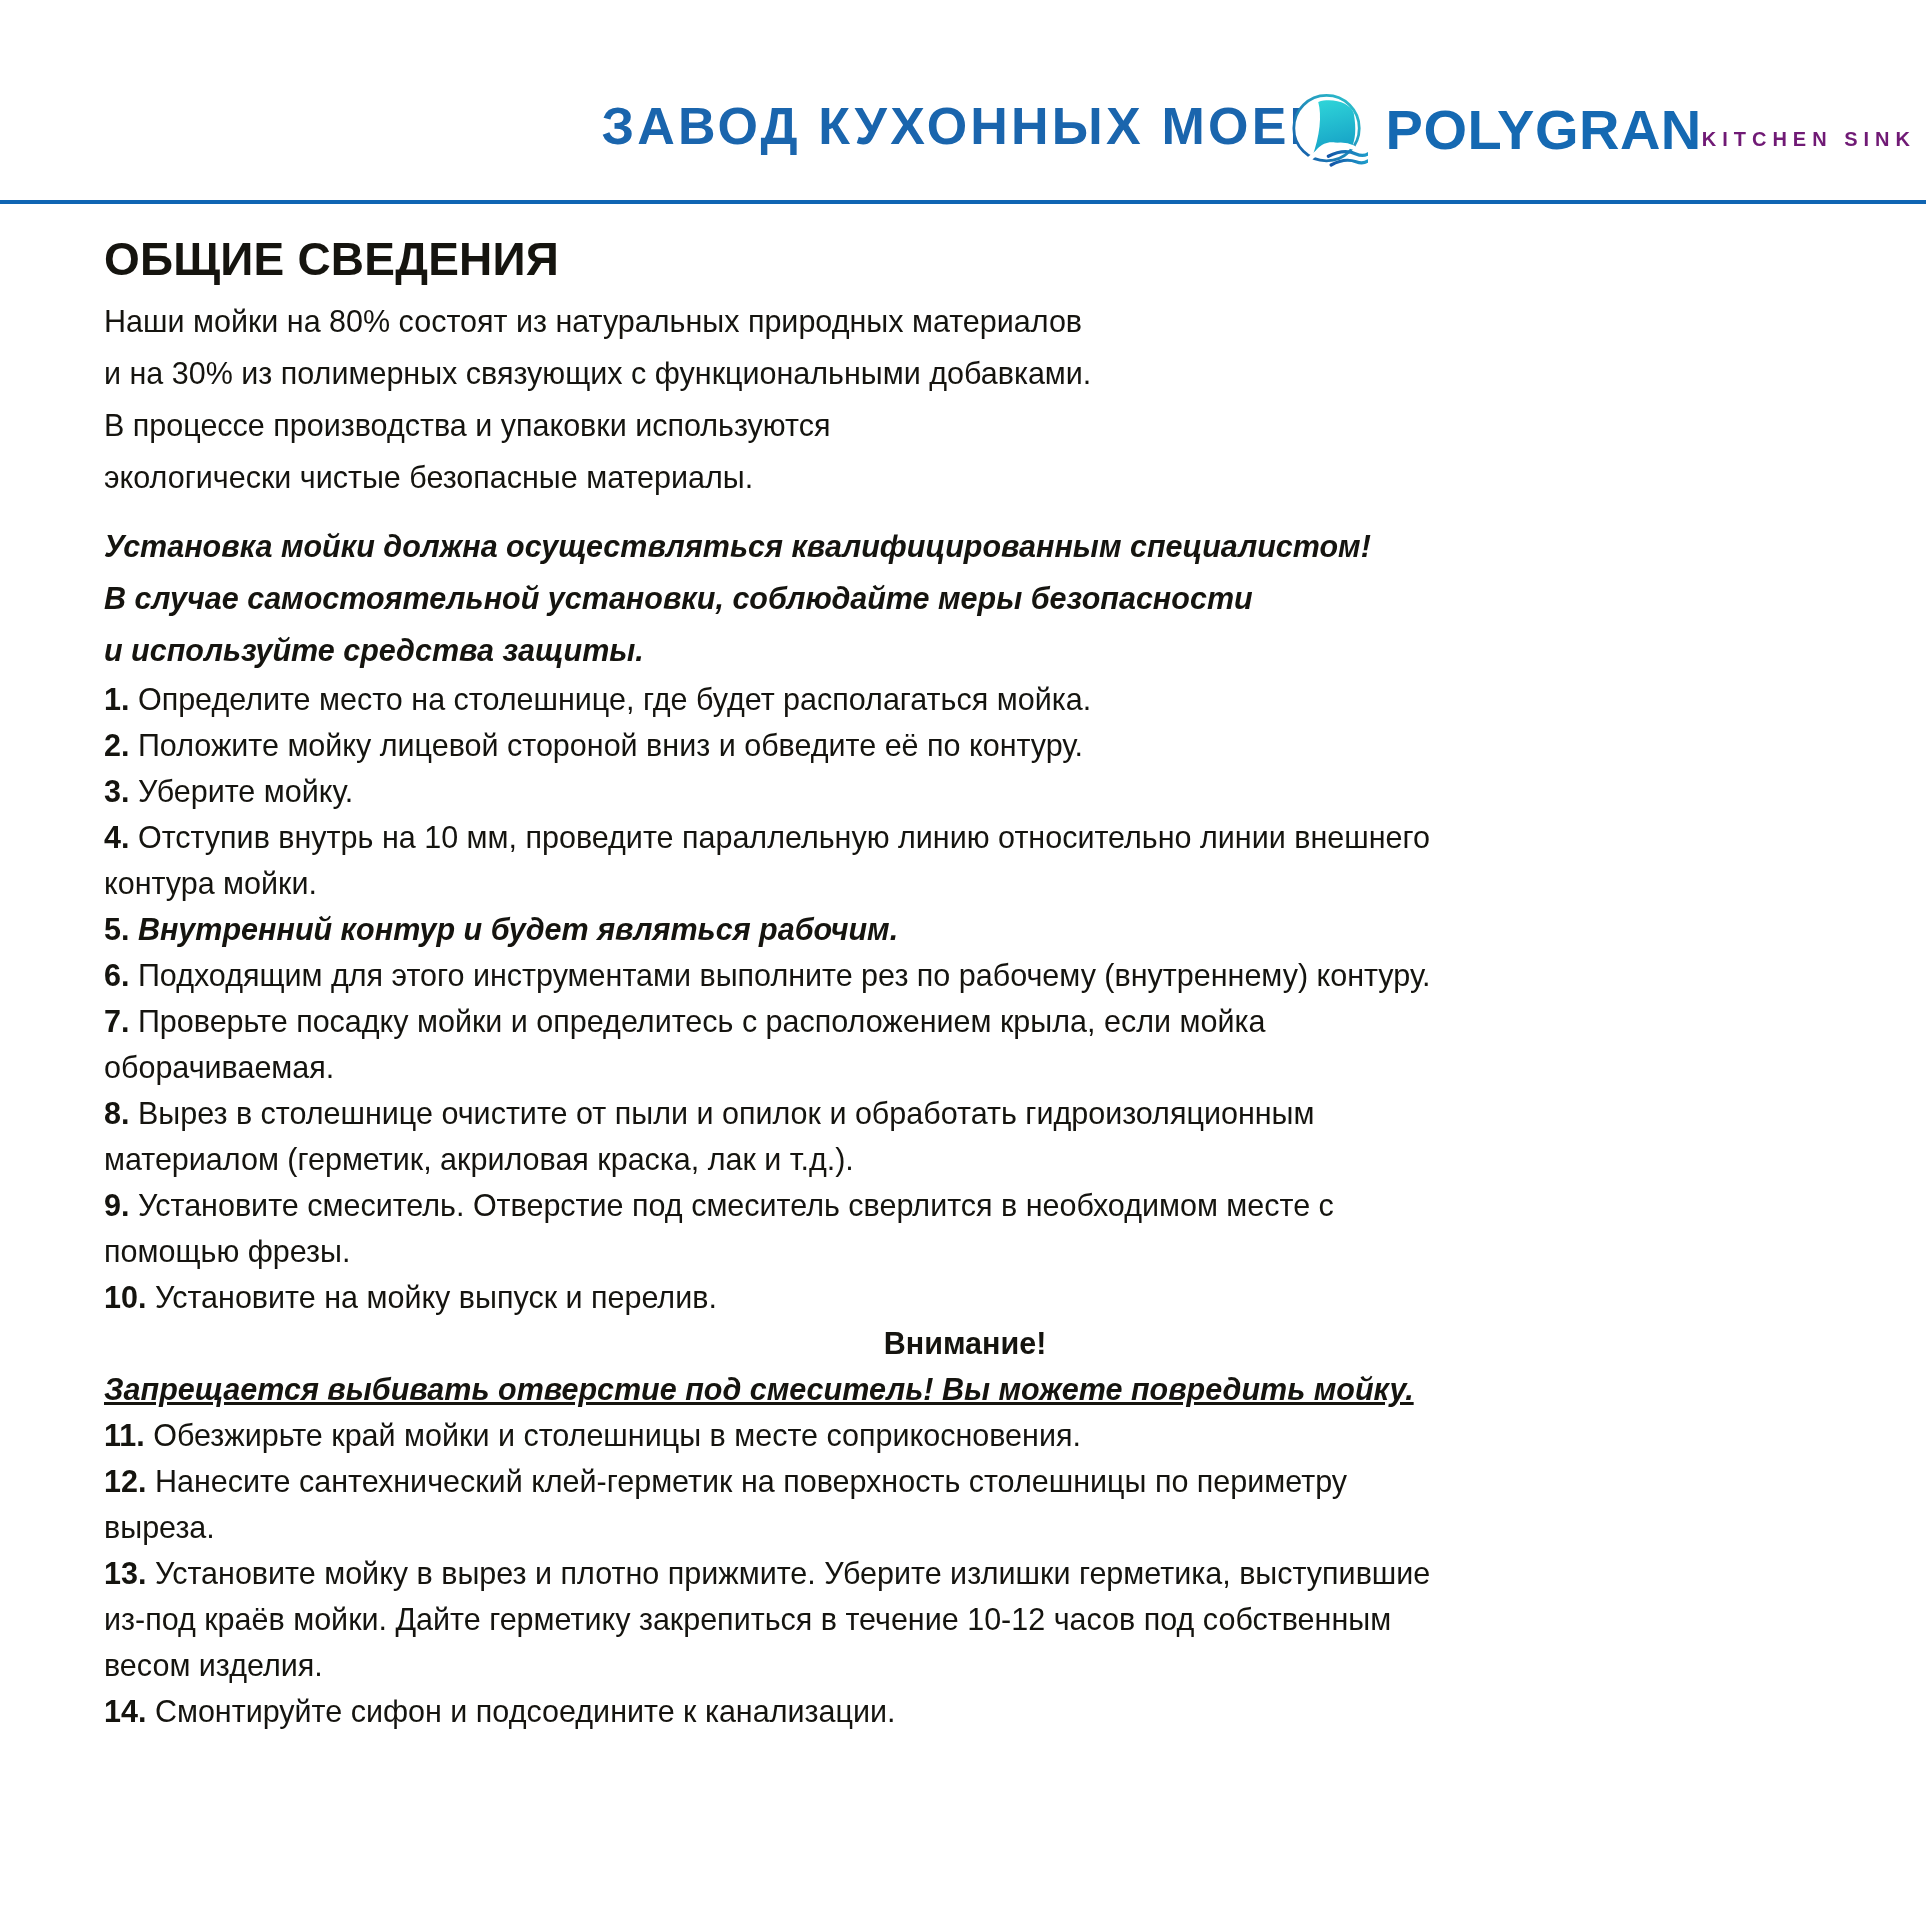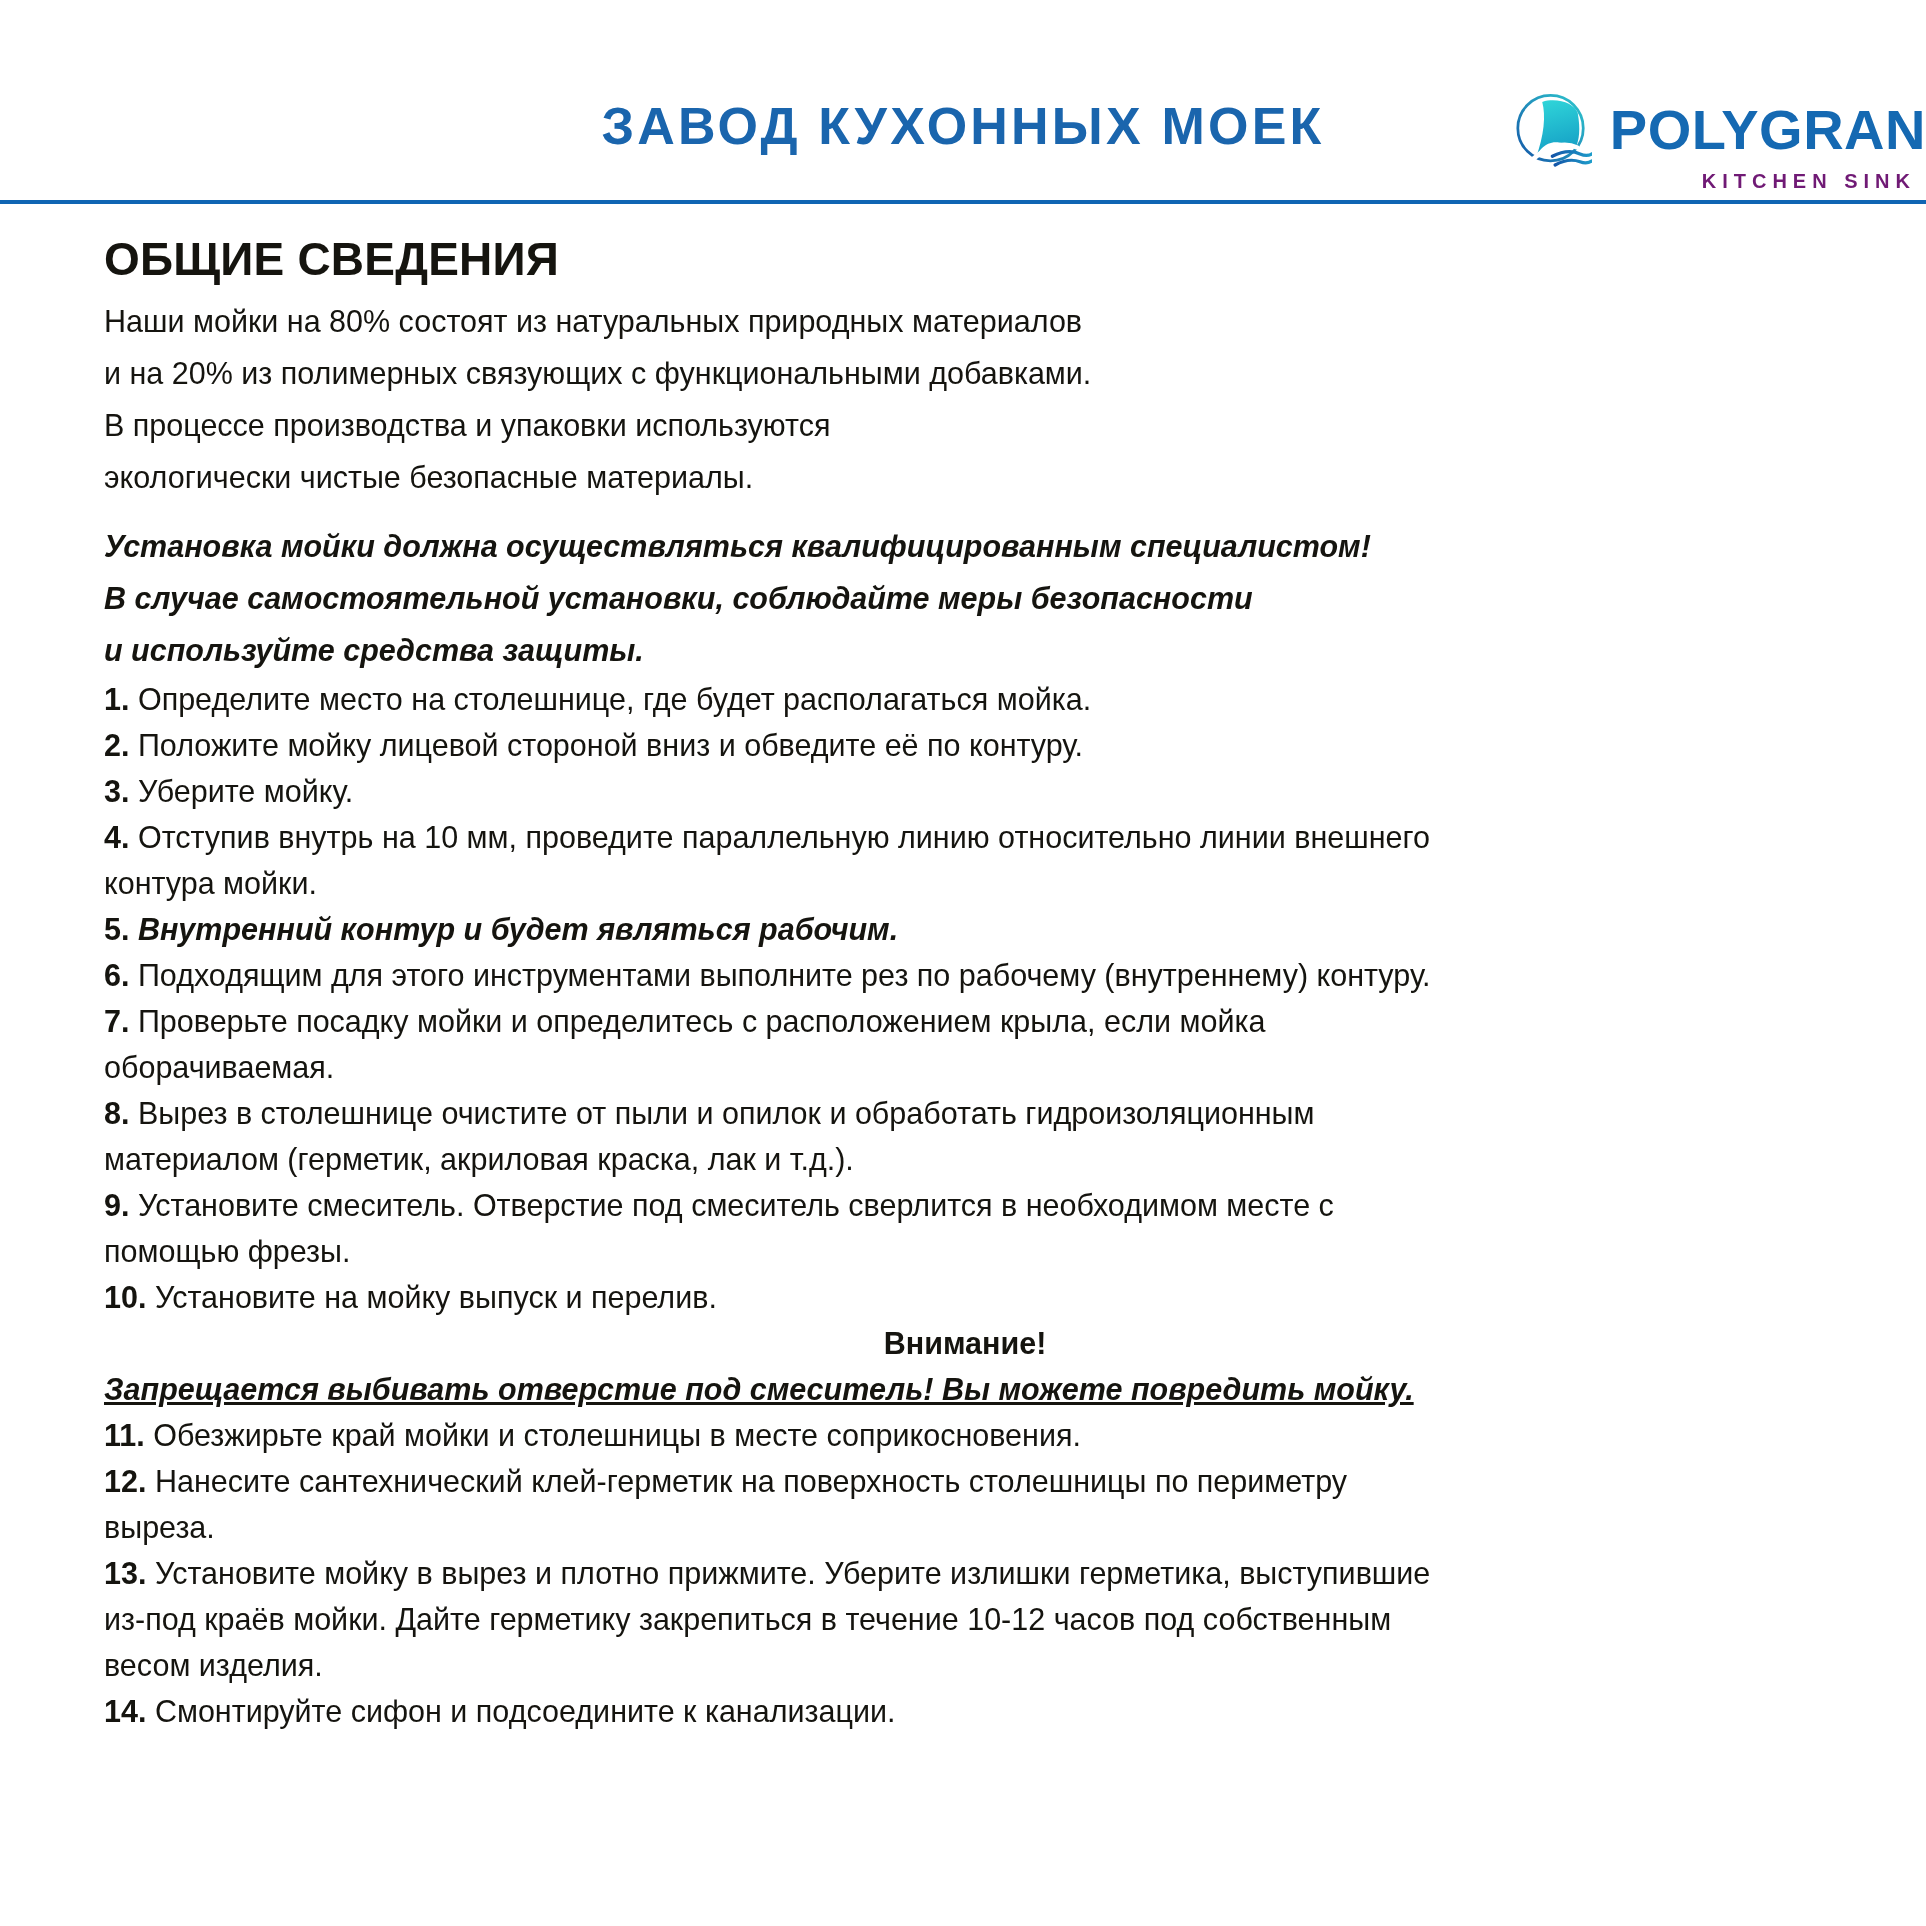--- a/index.html
+++ b/index.html
@@ -9,21 +9,21 @@
 
   
   .header { position:relative; height:200px; }
   .page-title {
     position:absolute; left:50%; top:105px; transform:translateX(-50%);
     margin:0; font-size:52px; font-weight:700; letter-spacing:3.2px;
     line-height:43px; color:#1a65ad; white-space:nowrap;
   }
   .brand { position:absolute; right:0; top:89px; display:flex; align-items:flex-start; gap:17.6px; }
   .brand-logo { width:82px; height:82px; flex:0 0 auto; }
-  .brand-text { display:flex; flex-direction:column; align-items:flex-end; padding-top:19.4px;gap:8px; }
+  .brand-text { display:flex; flex-direction:row; align-items:flex-end; padding-top:19.4px; }
   .brand-name { font-size:56px; font-weight:700; line-height:43px; color:#1569b2; letter-spacing:0.5px; }
   .brand-sub { font-size:20px; font-weight:700; letter-spacing:6px; margin-top:10.2px; color:#701a75; padding-right:10px; white-space:nowrap; }
   .rule { height:4.2px; background:#1065b3; border:0; margin:0; }
 
   
   h2 { margin:0; font-size:46px; line-height:44px; font-weight:700; letter-spacing:0.2px; color:#15140f; }
   .general-heading { margin-top:33px; }
   .general-text {
     margin:14px 0 0; font-size:30.5px; line-height:52px; white-space:pre-line;
   }
@@ -82,21 +82,21 @@
     </div>
   </div>
 
   <hr class="rule">
 
   <div class="content">
 
     <section>
       <h2 class="general-heading">ОБЩИЕ СВЕДЕНИЯ</h2>
       <p class="general-text">Наши мойки на 80% состоят из натуральных природных материалов
-и на 20% из полимерных связующих с функциональными добавками.
+и на 30% из полимерных связующих с функциональными добавками.
 В процессе производства и упаковки используются
 экологически чистые безопасные материалы.</p>
     </section>
 
     <section>
       <p class="warning-intro">Установка мойки должна осуществляться квалифицированным специалистом!
 В случае самостоятельной установки, соблюдайте меры безопасности
 и используйте средства защиты.</p>
 
       <div class="steps">

